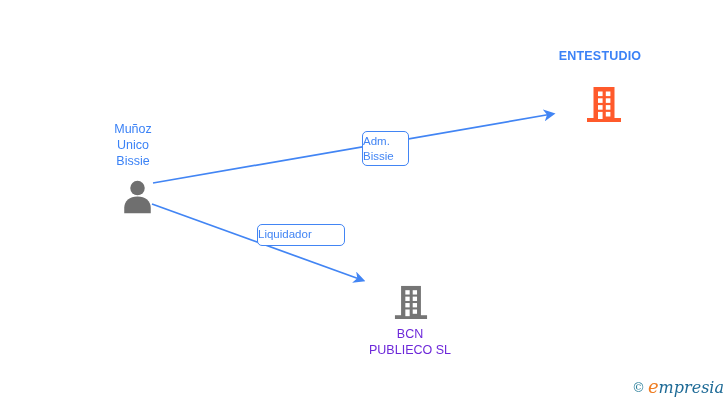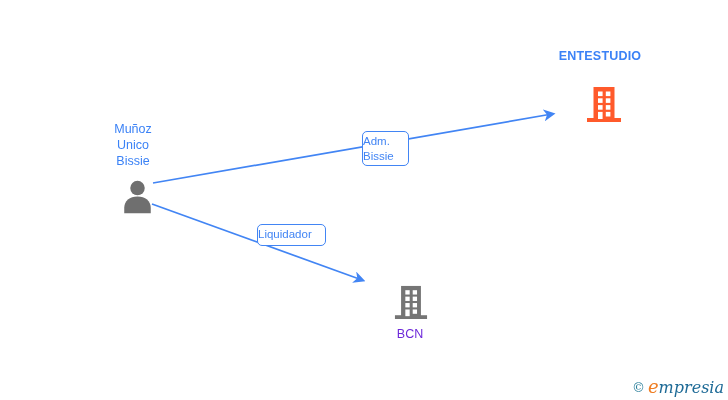--- a/index.html
+++ b/index.html
@@ -133,25 +133,26 @@
         <rect x="19.8" y="13.3" width="4.6" height="4.6"></rect>
         <rect x="12" y="20.1" width="4.6" height="4.6"></rect>
         <rect x="19.8" y="20.1" width="4.6" height="4.6"></rect>
         <rect x="12" y="26.9" width="4.6" height="7.1"></rect>
         <rect x="19.8" y="26.9" width="4.6" height="4.6"></rect>
       </g>
     </svg>
   </div>
   <div class="node-label company-secondary-label" style="left:348px; top:326px; width:124px;">
     <div>BCN</div>
+    <div>PUBLIECO SL</div>
   </div>
 
   <div class="edge-label two-line" style="left:332px; top:131px; width:47px; height:35px;">
     <div>Adm.</div>
     <div>Bissie</div>
   </div>
-  <div class="edge-label one-line" style="left:227px; top:224px; width:69px; height:22px;">Liquidador</div>
+  <div class="edge-label one-line" style="left:227px; top:224px; width:88px; height:22px;">Liquidador</div>
 
   <div class="watermark">
     <span class="wm-copy">©</span><span class="wm-initial">e</span><span class="wm-rest">mpresia</span>
   </div>
 
 </div>
 
 </body></html>

